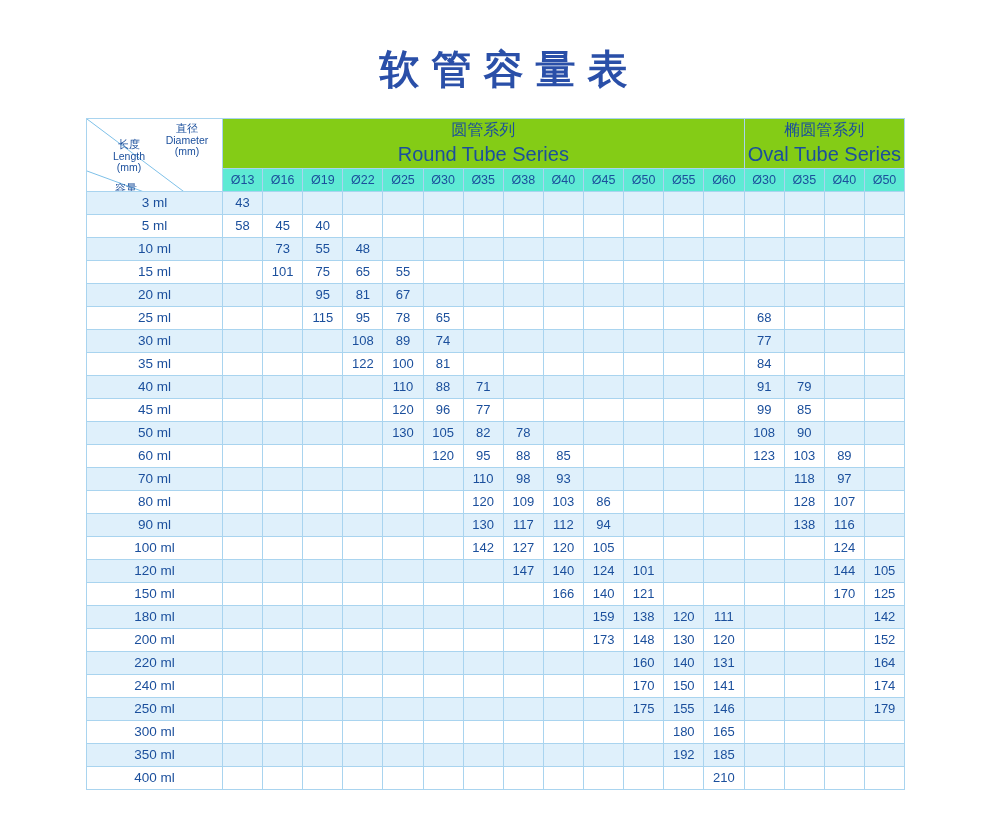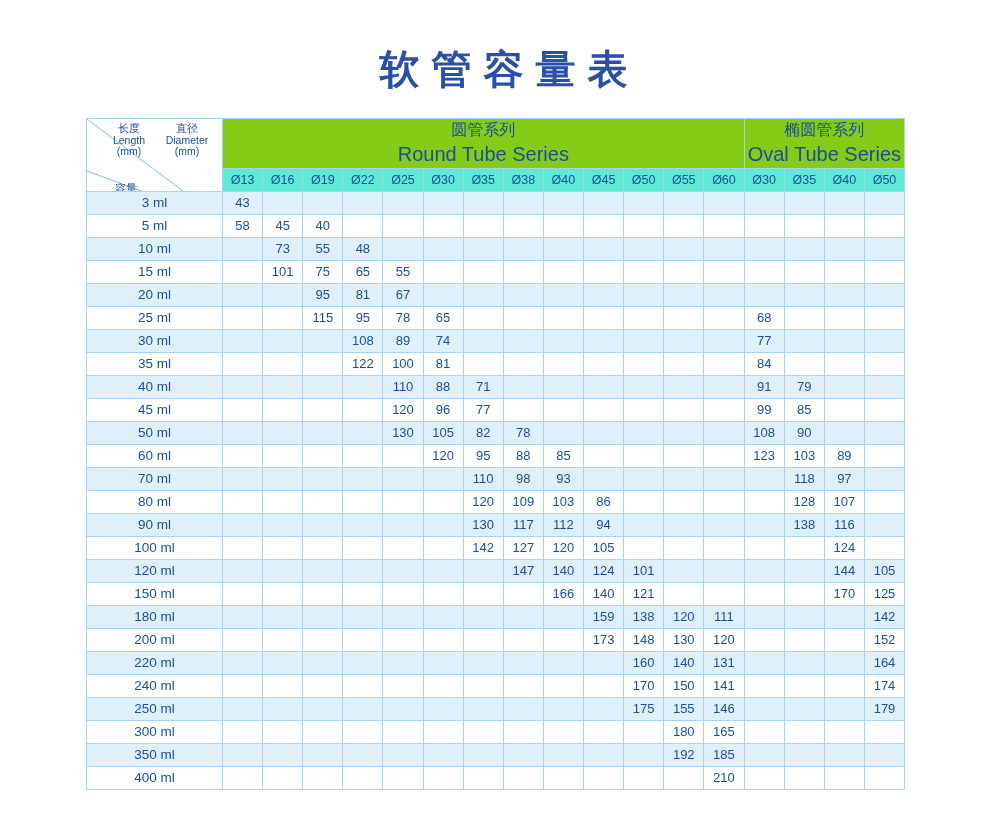--- a/index.html
+++ b/index.html
@@ -64,21 +64,21 @@
     left: 0; top: 0;
   }
   .corner-lbl {
     position: absolute;
     line-height: 1.08;
     font-size: 10.5px;
     color: #1b4f9c;
     text-align: center;
     white-space: nowrap;
   }
-  .lbl-length { left: 14px; top: 4px; width: 56px; }
+  .lbl-length { left: 14px; top: 20px; width: 56px; }
   .lbl-diameter { left: 70px; top: 4px; width: 60px; text-align: center; }
   .lbl-capacity { left: 6px; top: 64px; width: 66px; }
   .corner-lbl .cn { font-size: 11px; display: block; }
   .corner-lbl .en { display: block; }
   .corner-lbl .un { display: block; }
 
   td.grouphead {
     font-size: 16px;
     line-height: 1.35;
     height: 76px;

